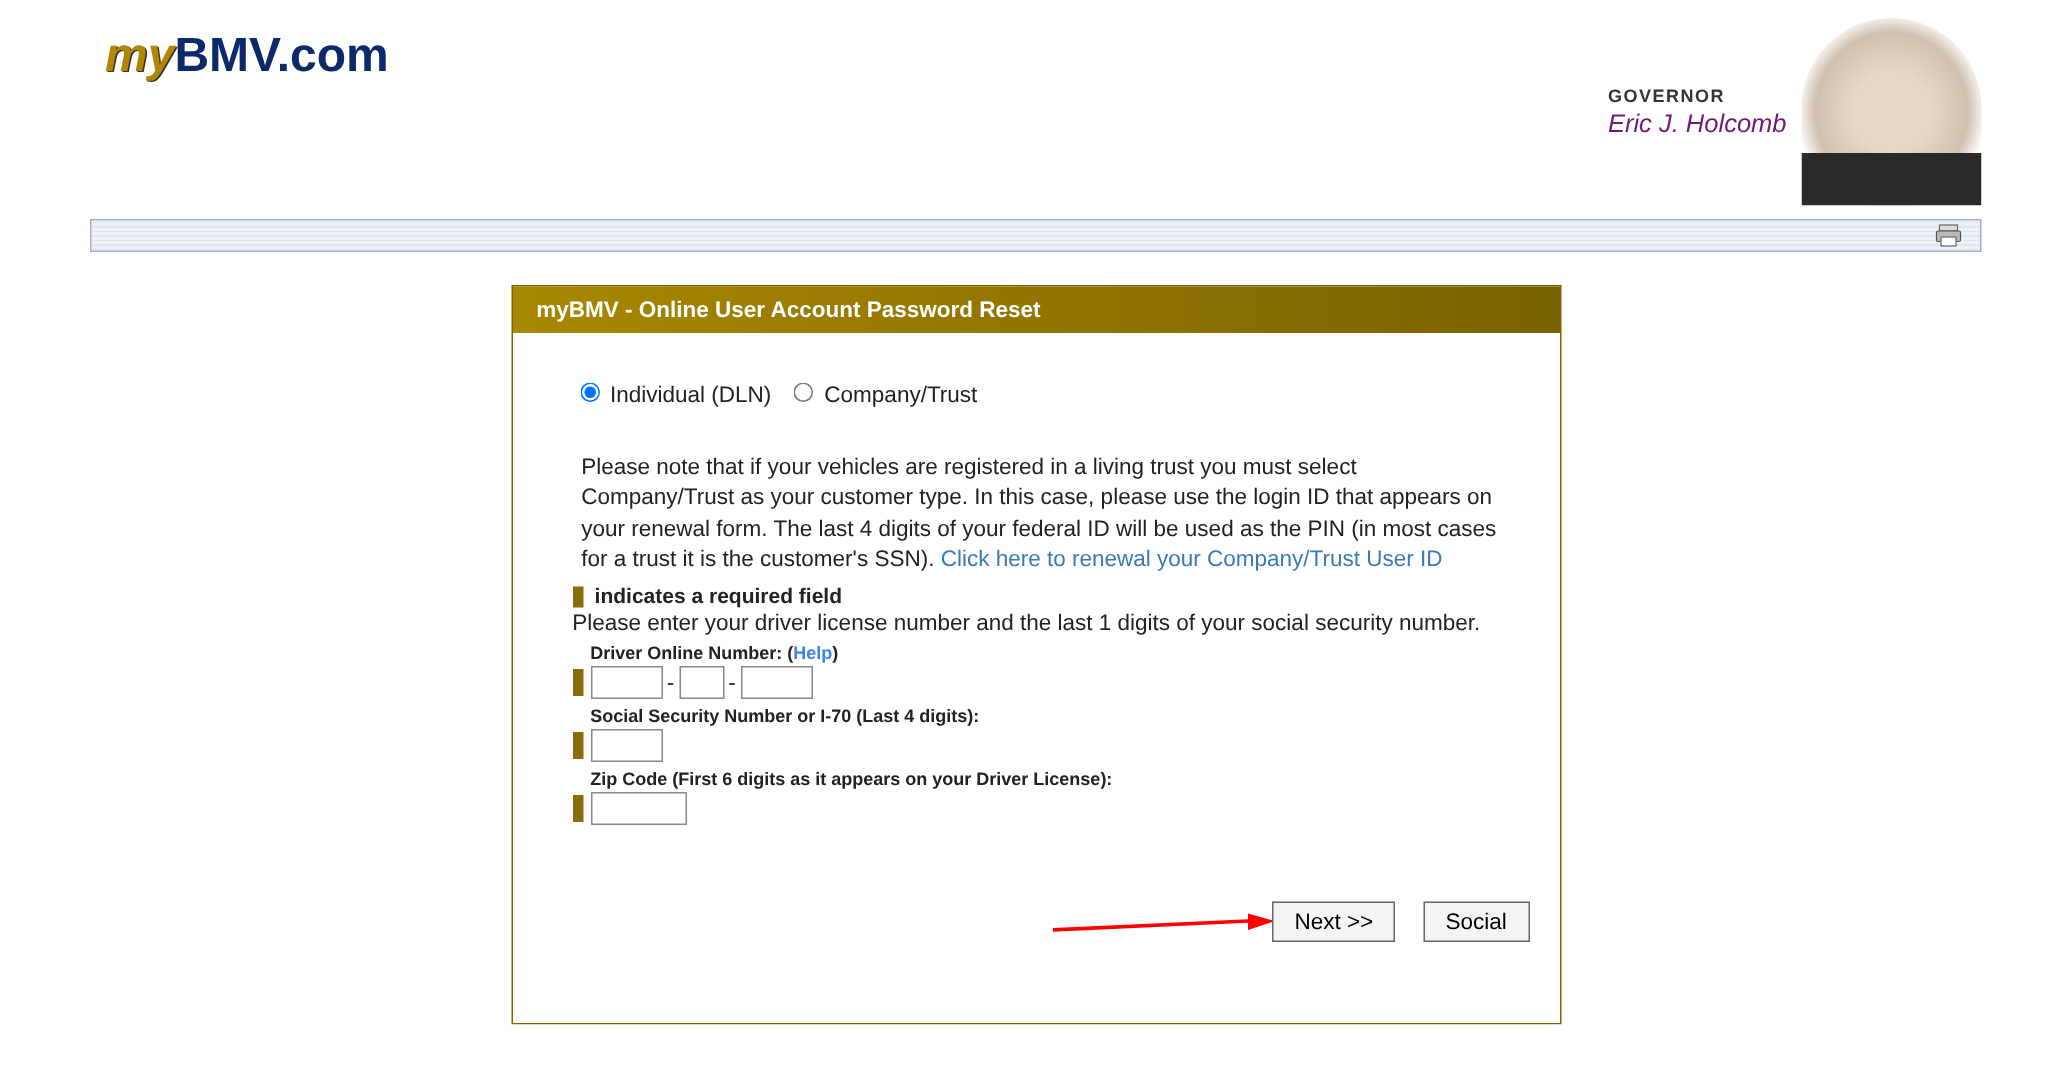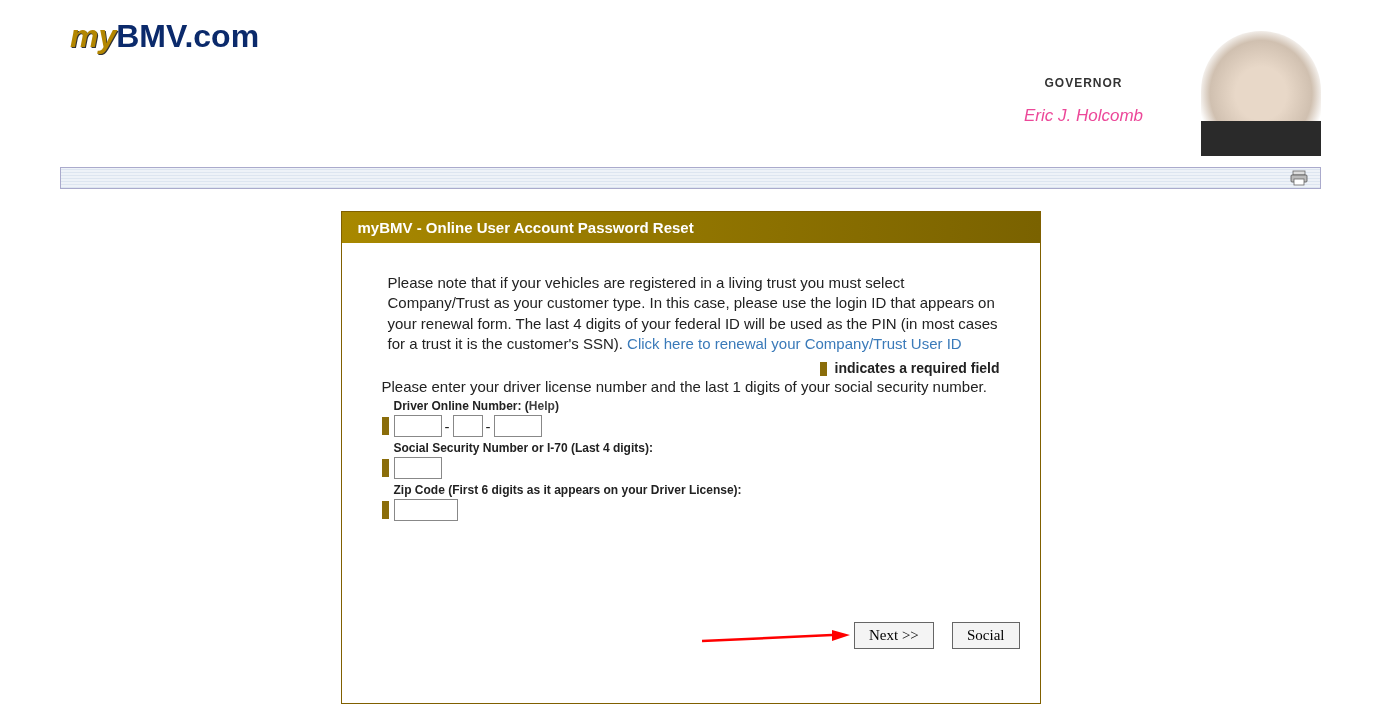--- a/index.html
+++ b/index.html
@@ -5,62 +5,61 @@
   * { box-sizing: border-box; }
   body {
     margin: 0;
     padding: 0;
     font-family: Arial, Helvetica, sans-serif;
     background: #fff;
     width: 1381px;
   }
   .header {
     position: relative;
-    height: 167px;
+    height: 146px;
     padding: 20px 44px 0 60px;
   }
   .logo {
     position: absolute;
     left: 70px;
     top: 18px;
     font-size: 32px;
     font-weight: bold;
   }
   .logo .my {
     color: #b38600;
     font-style: italic;
     text-shadow: 1px 1px 0 #333;
   }
   .logo .bmv {
     color: #0b2a6b;
   }
   .gov-area {
     position: absolute;
     right: 60px;
-    top: 31px;
-    text-align: center;
+    top: 12px;
+    text-align: left;
     display: flex;
     align-items: flex-start;
-    gap: 48px;
   }
   .gov-text {
     padding-top: 45px;
     padding-right: 10px;
   }
   .gov-title {
     font-size: 12px;
     font-weight: bold;
     color: #333;
     letter-spacing: 1px;
   }
   .gov-name {
     font-size: 17px;
     font-style: italic;
-    color: #ec4899;
-    margin-top: 16px;
+    color: #701a75;
+    margin-top: 2px;
   }
   .gov-photo {
     width: 120px;
     height: 125px;
     background: radial-gradient(ellipse at center, #e8d8c8 30%, #d0c0b0 60%, #fff 75%);
     border-radius: 60px 60px 0 0;
     position: relative;
     overflow: hidden;
   }
   .gov-photo::after {
@@ -125,42 +124,41 @@
     padding-left: 6px;
   }
   .note-text a {
     color: #3a7ab9;
     text-decoration: none;
   }
   .req-line {
     font-weight: bold;
     font-size: 14px;
     margin-top: 4px;
-    text-align: right;
   }
   .req-marker {
     display: inline-block;
     width: 7px;
     height: 14px;
     background: #8a6d0a;
     vertical-align: middle;
     margin-right: 4px;
   }
   .instruction {
     font-size: 15px;
     margin: 2px 0 2px 0;
   }
   .field-label {
     font-weight: bold;
     font-size: 12px;
     margin-top: 4px;
     padding-left: 12px;
   }
   .field-label a {
-    color: #404040;
+    color: #3b82f6;
     text-decoration: none;
   }
   .field-row {
     display: flex;
     align-items: center;
     margin: 2px 0 4px 0;
   }
   .field-row .req-marker {
     height: 18px;
     margin-right: 5px;
@@ -182,21 +180,20 @@
     right: 20px;
     bottom: 54px;
   }
   .buttons button {
     background: #f4f4f4;
     border: 1px solid #666;
     padding: 4px 14px;
     font-size: 15px;
     margin-left: 14px;
     cursor: pointer;
-    font-family: Liberation Serif, serif;
   }
   .arrow {
     position: absolute;
     bottom: 56px;
     left: 360px;
     width: 150px;
     height: 20px;
     pointer-events: none;
   }
 </style>
@@ -223,20 +220,26 @@
       <rect x="1" y="5" width="16" height="7" rx="1" fill="#bbb" stroke="#555" stroke-width="0.8"></rect>
       <rect x="4" y="9" width="10" height="6" fill="#fff" stroke="#666" stroke-width="0.8"></rect>
     </svg>
   </span>
 </div>
 
 <div class="main-card">
   <div class="card-header">myBMV - Online User Account Password Reset</div>
   <div class="card-body">
 
+    <div class="radio-row">
+      <input type="radio" name="ctype" checked="" style="">
+      <label>Individual (DLN)</label>
+      <input type="radio" name="ctype" style="">
+      <label>Company/Trust</label>
+    </div>
 
     <div class="note-text">
       <span>Please note that if your vehicles are registered in a living trust you must select Company/Trust as your customer type. In this case, please use the login ID that appears on your renewal form. The last 4 digits of your federal ID will be used as the PIN (in most cases for a trust it is the customer's SSN).   </span>
       <a href="#">Click here to renewal your Company/Trust User ID</a>
     </div>
 
     <div class="req-line">
       <span class="req-marker"></span>
       <span>indicates a required field</span>
     </div>

